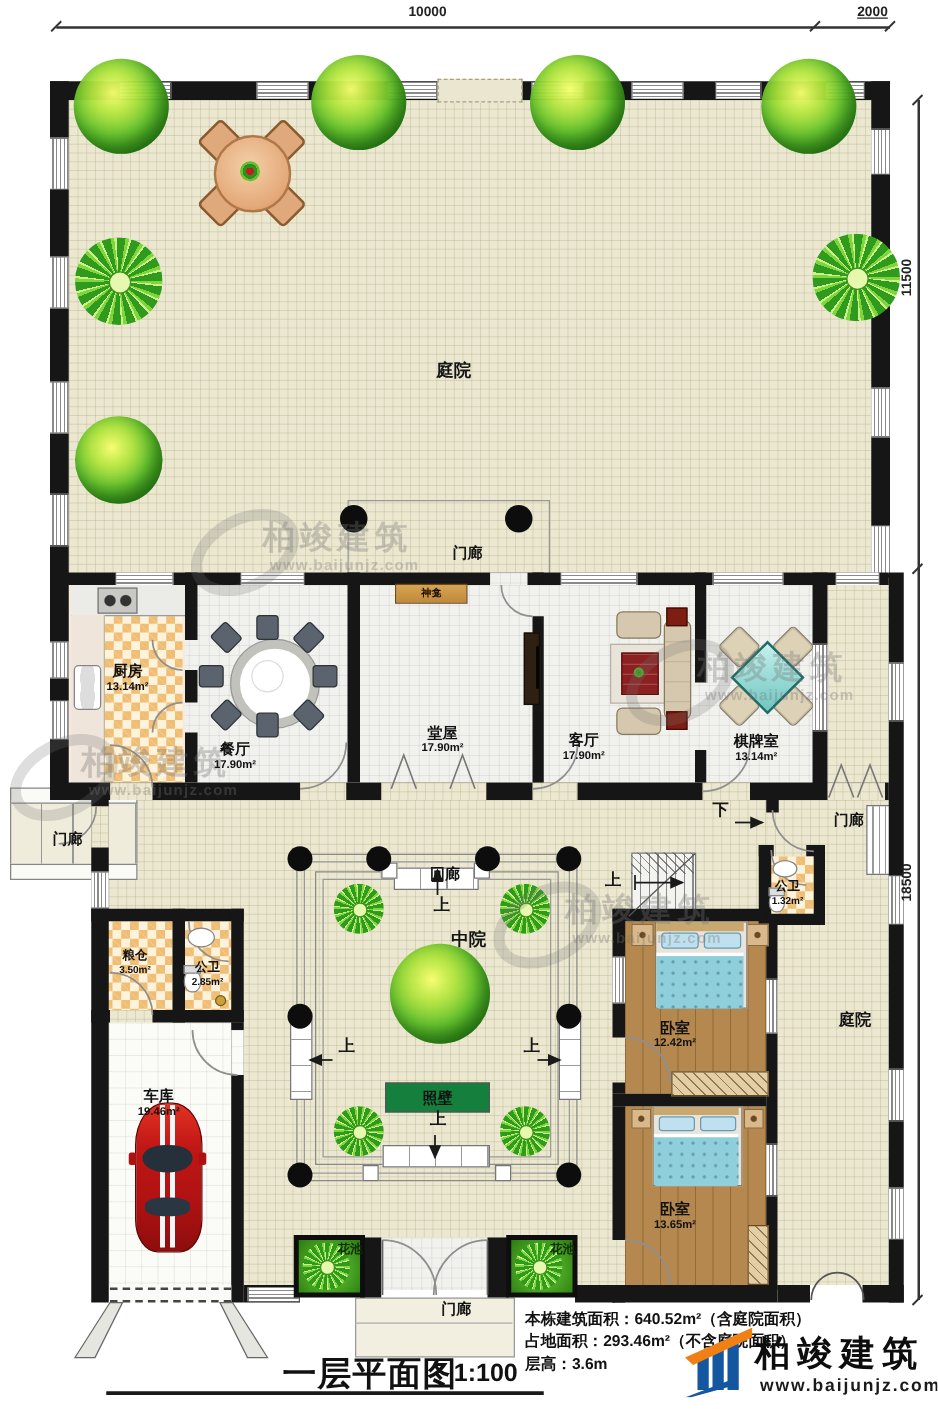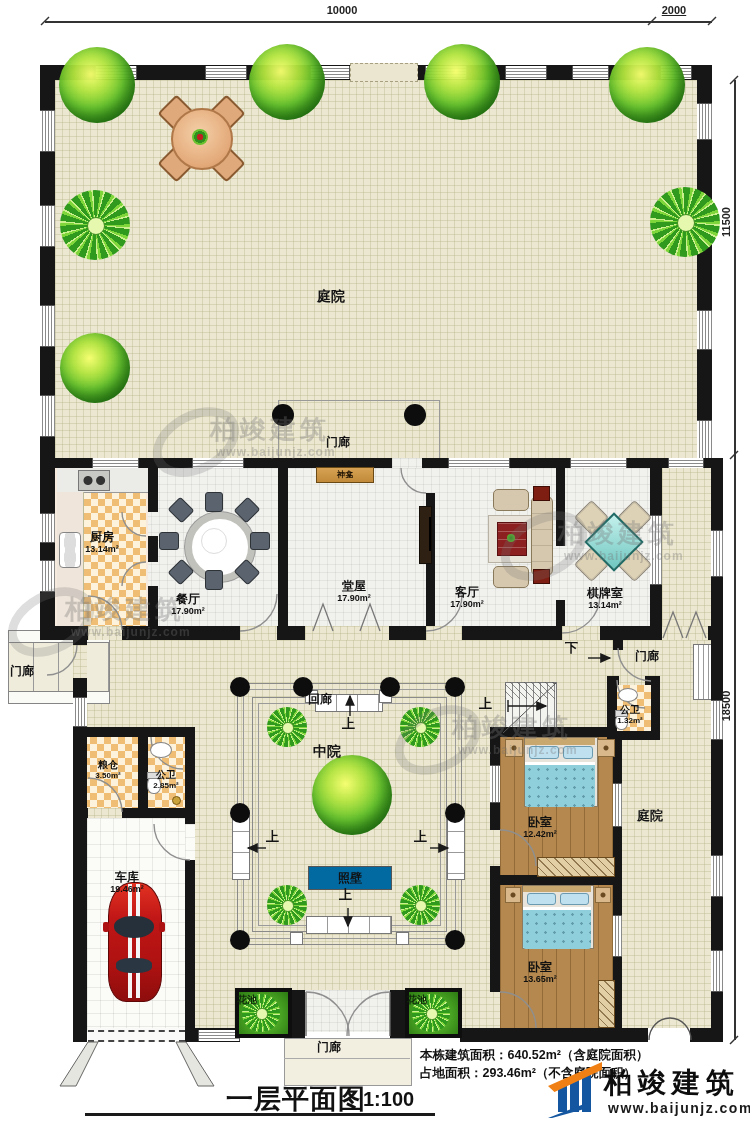--- a/index.html
+++ b/index.html
@@ -8,21 +8,21 @@
   .wall{position:absolute;background:#161616;}
   .beige{background-color:#ebe7d0;background-image:linear-gradient(rgba(185,180,140,.4) 1px,transparent 1px),linear-gradient(90deg,rgba(185,180,140,.4) 1px,transparent 1px);background-size:7px 7px;}
   .tile{background-color:#f1f1ee;background-image:linear-gradient(rgba(0,0,0,.06) 1px,transparent 1px),linear-gradient(90deg,rgba(0,0,0,.06) 1px,transparent 1px);background-size:8px 8px;}
   .gfloor{background-color:#fbfbf8;background-image:linear-gradient(rgba(0,0,0,.07) 1px,transparent 1px),linear-gradient(90deg,rgba(0,0,0,.07) 1px,transparent 1px);background-size:13px 13px;}
   .check{background-color:#fdf3dc;background-image:linear-gradient(45deg,#efbe74 25%,transparent 25%,transparent 75%,#efbe74 75%),linear-gradient(45deg,#efbe74 25%,transparent 25%,transparent 75%,#efbe74 75%);background-size:14px 14px;background-position:0 0,7px 7px;}
   .wood{background-color:#b4884e;background-image:linear-gradient(90deg,rgba(70,40,8,.3) 1px,transparent 1px);background-size:14px 100%;}
   .winH{position:absolute;background-color:#fff;background-image:repeating-linear-gradient(to bottom,transparent 0 2px,#8a8a8a 2px 3px);border-left:1px solid #555;border-right:1px solid #555;}
   .winV{position:absolute;background-color:#fff;background-image:repeating-linear-gradient(to right,transparent 0 2px,#8a8a8a 2px 3px);border-top:1px solid #555;border-bottom:1px solid #555;}
   .col{position:absolute;width:20px;height:20px;border-radius:50%;background:#0d0d0d;}
   .post{position:absolute;width:11px;height:11px;background:#fff;border:1px solid #777;}
-  .lbl{position:absolute;font-weight:bold;color:#141414;text-align:left;line-height:1.1;white-space:nowrap;}
+  .lbl{position:absolute;font-weight:bold;color:#141414;text-align:right;line-height:1.1;white-space:nowrap;}
   .rlbl{position:absolute;text-align:center;font-weight:bold;color:#111;font-size:12px;line-height:1.2;white-space:nowrap;}
   .rlbl .area{font-size:9px;}
   .rlbl.small{font-size:10px;}
   .rlbl.small .area{font-size:8px;}
   .tree{position:absolute;border-radius:50%;background:radial-gradient(circle at 42% 36%,rgba(246,255,110,.97) 0%,rgba(178,228,62,.95) 26%,rgba(98,195,40,.95) 52%,rgba(48,148,22,.97) 78%,#2a7c14 100%);box-shadow:inset -5px -7px 14px rgba(15,70,8,.55);}
   .palm{position:absolute;border-radius:50%;background-color:#4ab028;background-image:repeating-conic-gradient(#2f9a1d 0deg 9deg,#7ed63b 9deg 14deg,#cdf08e 14deg 17deg,#2f9a1d 17deg 20deg);}
   .palm .pc{position:absolute;left:38%;top:38%;width:24%;height:24%;border-radius:50%;background:#e6f7ae;border:1px solid #3f8f1e;}
   .hatch{position:absolute;background-color:#e3cfa6;background-image:repeating-linear-gradient(45deg,rgba(80,50,10,.55) 0 1px,transparent 1px 6px);border:1px solid #6b4a1e;}
   .fx{position:absolute;background:#fff;border:1px solid #858585;}
   .wm{position:absolute;width:235px;height:70px;color:rgba(118,118,118,.34);pointer-events:none;}
@@ -84,21 +84,21 @@
 
   <div class="col" style="left:230px;top:677px;"></div>
   <div class="col" style="left:293px;top:677px;"></div>
   <div class="col" style="left:380px;top:677px;"></div>
   <div class="col" style="left:445px;top:677px;"></div>
   <div class="col" style="left:230px;top:803px;"></div>
   <div class="col" style="left:445px;top:803px;"></div>
   <div class="col" style="left:230px;top:930px;"></div>
   <div class="col" style="left:445px;top:930px;"></div>
 
-  <div class="abs" style="left:308px;top:866px;width:82px;height:22px;background:#0369a1;border:1.5px solid #555;text-align:center;font-weight:bold;font-size:12px;line-height:22px;color:#111;"><span>照壁</span></div>
+  <div class="abs" style="left:308px;top:866px;width:82px;height:22px;background:#15803d;border:1.5px solid #555;text-align:center;font-weight:bold;font-size:12px;line-height:22px;color:#111;"><span>照壁</span></div>
 
   <div class="abs" style="left:57px;top:468px;width:91px;height:24px;background:#ebebe7;border-bottom:1px solid #999;"></div>
   <div class="abs" style="left:57px;top:492px;width:26px;height:134px;background:#efe5da;border-right:1px solid #bb9;"></div>
   <div class="abs" style="left:78px;top:470px;width:30px;height:19px;background:#c8c8c4;border:1px solid #777;background-image:radial-gradient(circle at 30% 50%,#333 4px,transparent 5px),radial-gradient(circle at 72% 50%,#333 4px,transparent 5px);"></div>
   <div class="fx" style="left:59px;top:532px;width:20px;height:34px;border-radius:4px;background-image:radial-gradient(ellipse at 50% 28%,#ddd 40%,transparent 42%),radial-gradient(ellipse at 50% 72%,#ddd 40%,transparent 42%);"></div>
 
   <div class="abs" style="left:505px;top:682px;width:50px;height:50px;background:#f3f3ef;background-image:repeating-linear-gradient(90deg,transparent 0 6px,#8a8a8a 6px 7px);border:1px solid #777;"></div>
   <div class="abs" style="left:505px;top:682px;width:50px;height:17px;background-image:repeating-linear-gradient(45deg,rgba(80,80,80,.65) 0 1px,transparent 1px 5px);"></div>
 
   <div class="wall" style="left:40px;top:65px;width:672px;height:15px;"></div>
@@ -450,31 +450,32 @@
   <div class="lbl" style="left:342px;top:717px;width:18px;font-size:13px;">上</div>
   <div class="lbl" style="left:266px;top:830px;width:18px;font-size:13px;">上</div>
   <div class="lbl" style="left:414px;top:830px;width:18px;font-size:13px;">上</div>
   <div class="lbl" style="left:339px;top:888px;width:18px;font-size:13px;">上</div>
   <div class="lbl" style="left:479px;top:697px;width:18px;font-size:13px;">上</div>
   <div class="lbl" style="left:565px;top:641px;width:18px;font-size:13px;">下</div>
 
   <div class="abs" style="left:45px;top:21px;width:667px;height:1.5px;background:#333;"></div>
   <div class="abs" style="left:734px;top:80px;width:1.5px;height:960px;background:#333;"></div>
   <div class="dimlbl" style="left:307px;top:4px;width:70px;">10000</div>
-  <div class="dimlbl" style="left:652px;top:4px;width:44px;text-decoration:underline;">2000</div>
+  <div class="dimlbl" style="left:676px;top:4px;width:44px;text-decoration:underline;">2000</div>
   <div class="dimlbl" style="left:702px;top:216px;width:48px;transform:rotate(-90deg);">11500</div>
   <div class="dimlbl" style="left:702px;top:700px;width:48px;transform:rotate(-90deg);">18500</div>
 
   <div class="abs" style="left:226px;top:1081px;font-size:27px;font-weight:bold;color:#111;letter-spacing:1px;">一层平面图</div>
   <div class="abs" style="left:363px;top:1088px;font-size:20px;font-weight:bold;color:#111;">1:100</div>
   <div class="abs" style="left:85px;top:1113px;width:350px;height:3px;background:#1a1a1a;"></div>
 
   <div class="abs" style="left:420px;top:1046px;width:330px;font-size:12.5px;font-weight:bold;color:#111;line-height:18px;">
     <div>本栋建筑面积：640.52m²（含庭院面积）</div>
     <div>占地面积：293.46m²（不含庭院面积）</div>
+    <div>层高：3.6m</div>
   </div>
 
   <div class="abs" style="left:548px;top:1060px;width:200px;height:60px;">
     <div class="abs" style="left:0;top:2px;width:54px;height:54px;">
       <div class="abs" style="left:10px;top:24px;width:9px;height:26px;background:#1456a0;"></div>
       <div class="abs" style="left:22px;top:16px;width:9px;height:34px;background:#1456a0;"></div>
       <div class="abs" style="left:34px;top:8px;width:9px;height:42px;background:#1456a0;"></div>
       <div class="abs" style="left:0;top:0;width:54px;height:30px;background:#f08013;clip-path:polygon(0 80%,100% 0,100% 26%,12% 100%);"></div>
       <div class="abs" style="left:0;top:34px;width:40px;height:22px;background:#1456a0;clip-path:polygon(0 100%,100% 30%,100% 55%,10% 100%);"></div>
     </div>

